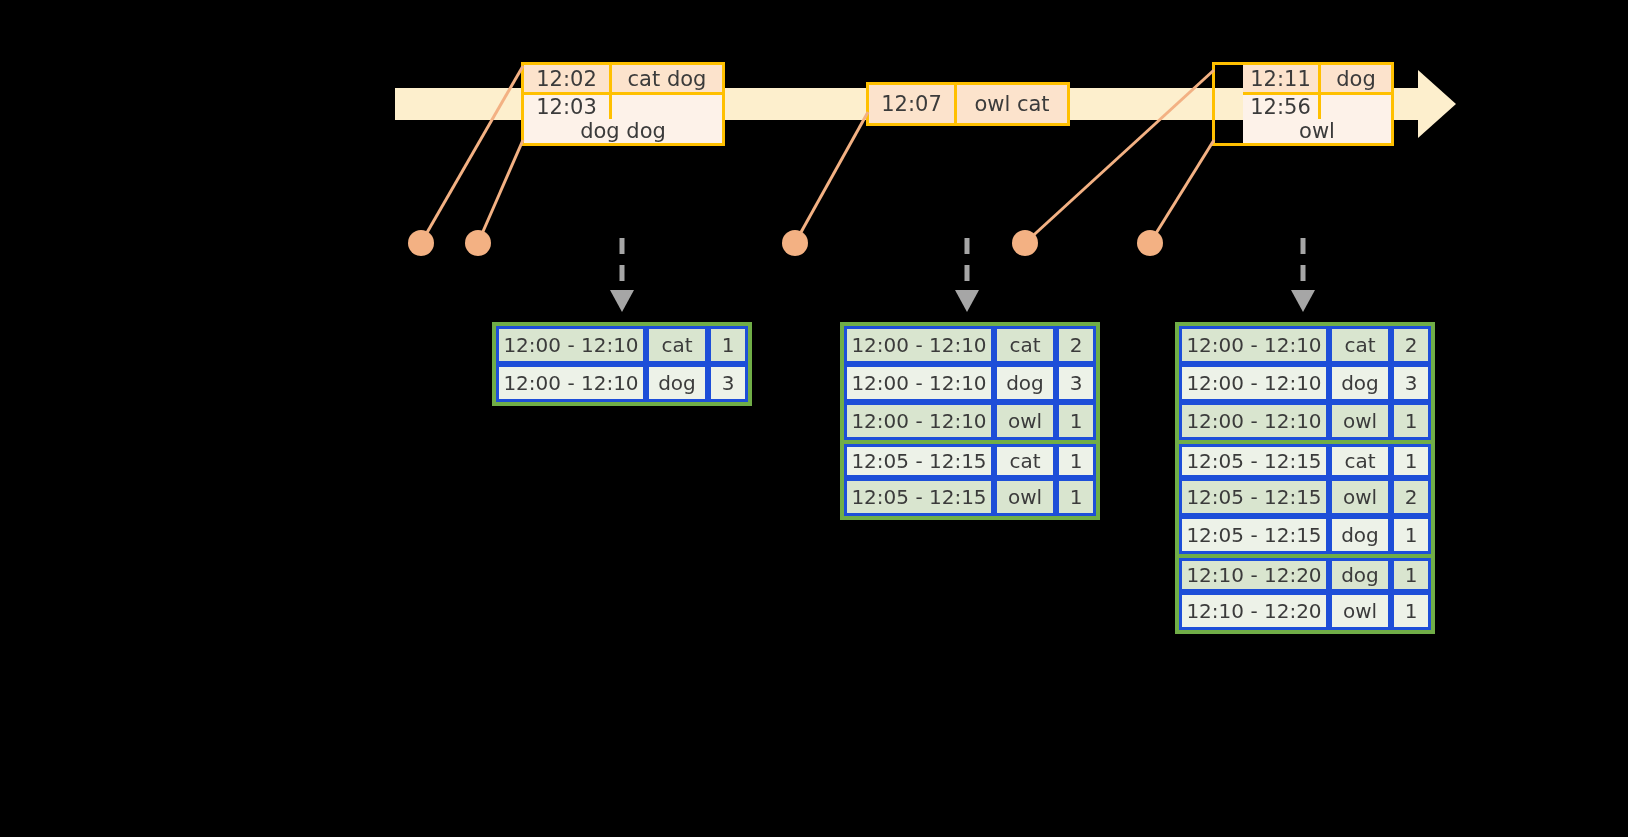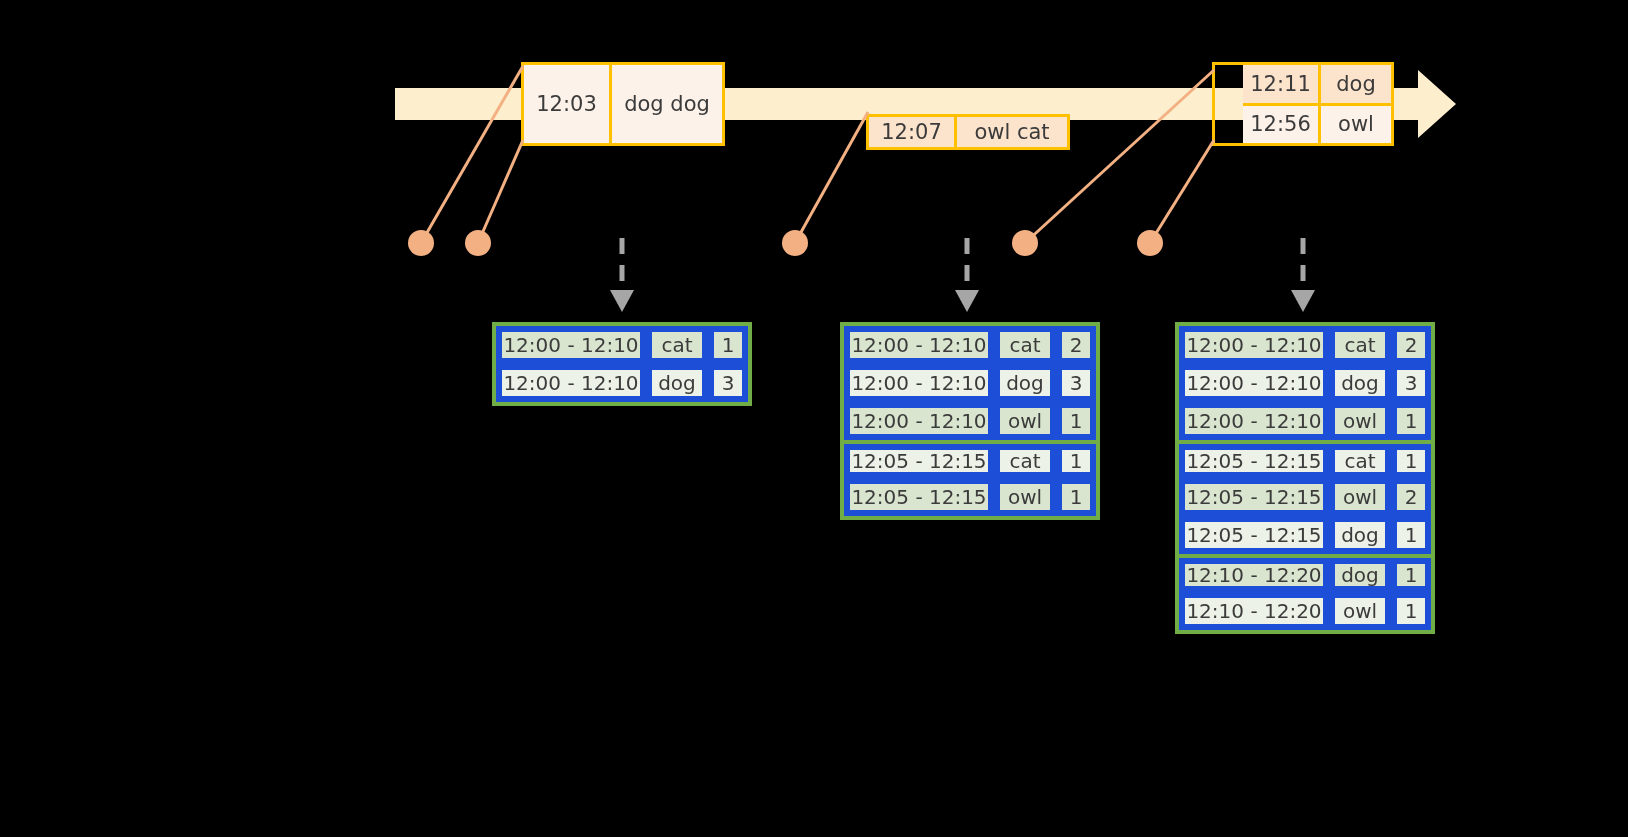--- a/index.html
+++ b/index.html
@@ -16,57 +16,61 @@
   .evt{position:absolute;border:3px solid #FFC000;box-sizing:border-box;
        display:flex;flex-direction:column;}
   .evt-row{display:flex;flex:1;box-sizing:border-box;}
   .evt-row + .evt-row{border-top:3px solid #FFC000;}
   .evt-time{box-sizing:border-box;display:flex;align-items:center;
             justify-content:center;border-right:3px solid #FFC000;
             font-size:21px;color:#3b3b3b;}
   .evt-text{box-sizing:border-box;display:flex;align-items:center;
             justify-content:center;font-size:21px;color:#3b3b3b;}
   .band-a{background:#FCE3CC;}
-  .band-b{background:#FDF2E9;}
+  .band-b{background:#FDF2E9;flex-direction:column;}
 
   
   .conn{position:absolute;overflow:visible;pointer-events:none;}
   .dot{position:absolute;width:26px;height:26px;border-radius:50%;
        background:#F3B183;}
 
   
   .dash{position:absolute;overflow:visible;}
 
   
   .rtable{position:absolute;border:4px solid #70AD47;box-sizing:border-box;
           display:flex;flex-direction:column;background:#70AD47;}
   .rrow{display:flex;height:38px;box-sizing:border-box;}
   .rcell{box-sizing:border-box;display:flex;align-items:center;
          justify-content:center;font-size:20px;color:#3b3b3b;
-         border:6px solid #1d4ed8;}
+         border:3px solid #1d4ed8;}
   .rshade{background:#D9E5CF;}
   .rlight{background:#EDF2E8;}
   .sep-top{border-top:4px solid #70AD47;}
 </style>
 </head>
 <body>
 
 <div id="stage">
 
   <div class="tl-bar" style="left:395px;top:88px;width:1039px;height:32px;"></div>
   <div class="tl-arrow" style="left:1418px;top:70px;"></div>
 
   <div class="evt" style="left:521px;top:62px;width:204px;height:84px;">
+    <div class="evt-row band-a">
+      <div class="evt-time" style="width:88px;">12:02</div>
+      <div class="evt-text" style="flex:1;">cat dog</div>
+    </div>
     <div class="evt-row band-b">
       <div class="evt-time" style="width:88px;">12:03</div>
       <div class="evt-text" style="flex:1;">dog dog</div>
     </div>
   </div>
 
-  <div class="evt" style="left:866px;top:82px;width:204px;height:36px;margin-top:32px;">
+  <div class="evt" style="left:866px;top:82px;width:204px;height:44px;">
     <div class="evt-row band-a">
       <div class="evt-time" style="width:88px;">12:07</div>
       <div class="evt-text" style="flex:1;">owl cat</div>
     </div>
   </div>
 
   <div class="evt" style="left:1212px;top:62px;width:182px;height:84px;padding-left:28px;">
     <div class="evt-row band-a">
       <div class="evt-time" style="width:78px;">12:11</div>
       <div class="evt-text" style="flex:1;">dog</div>

